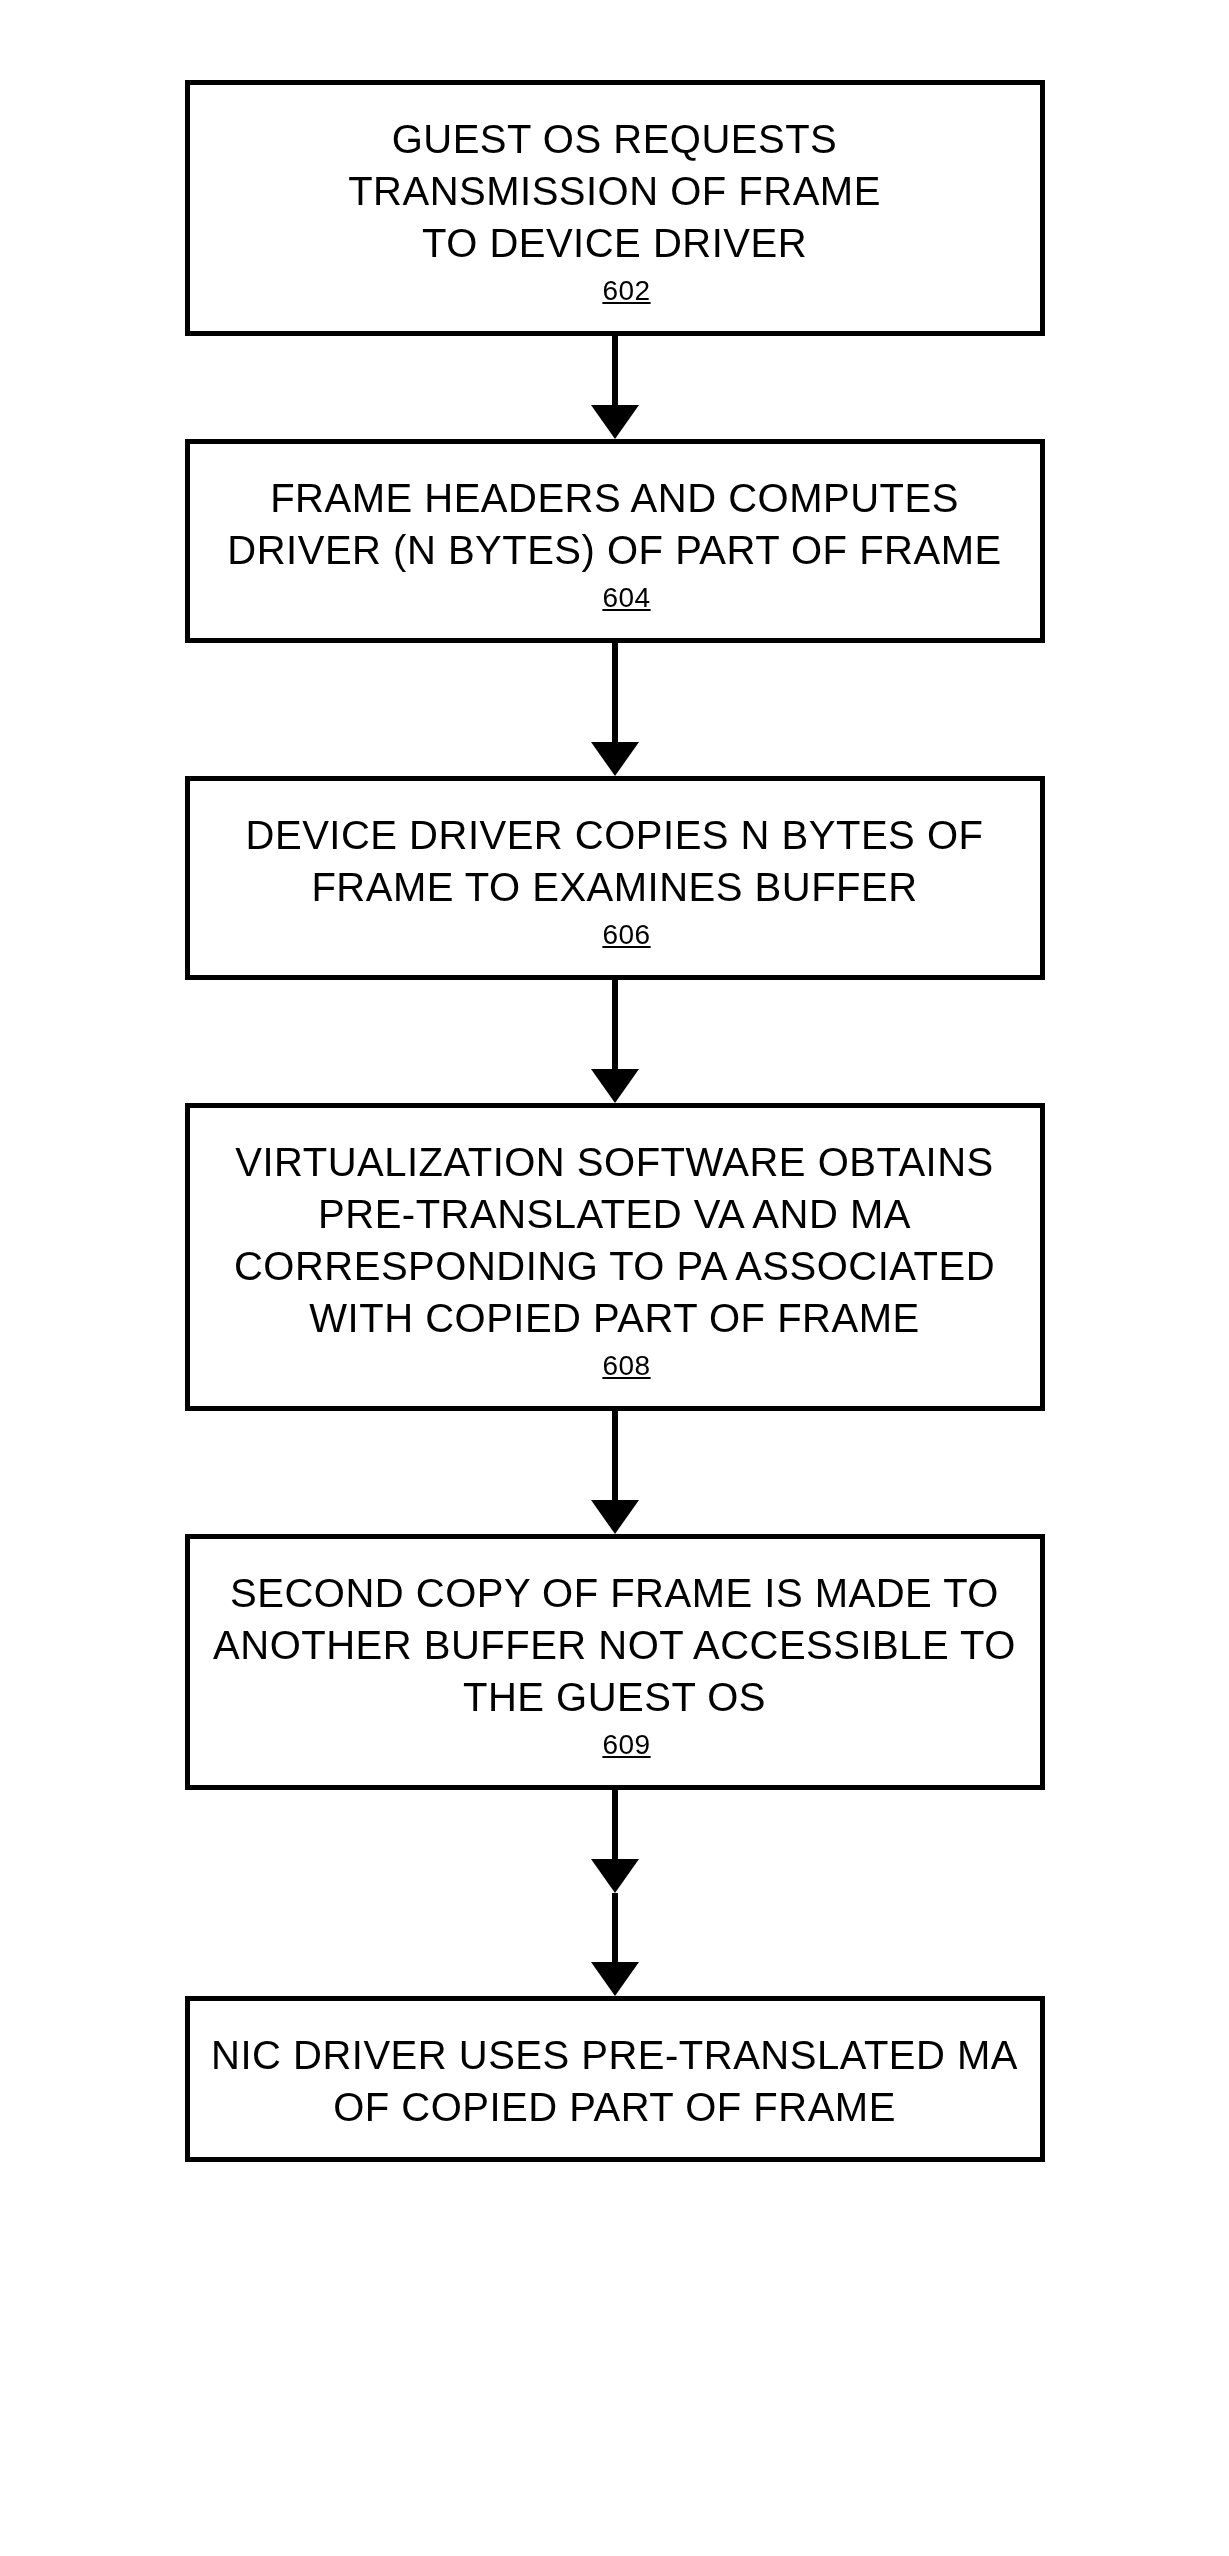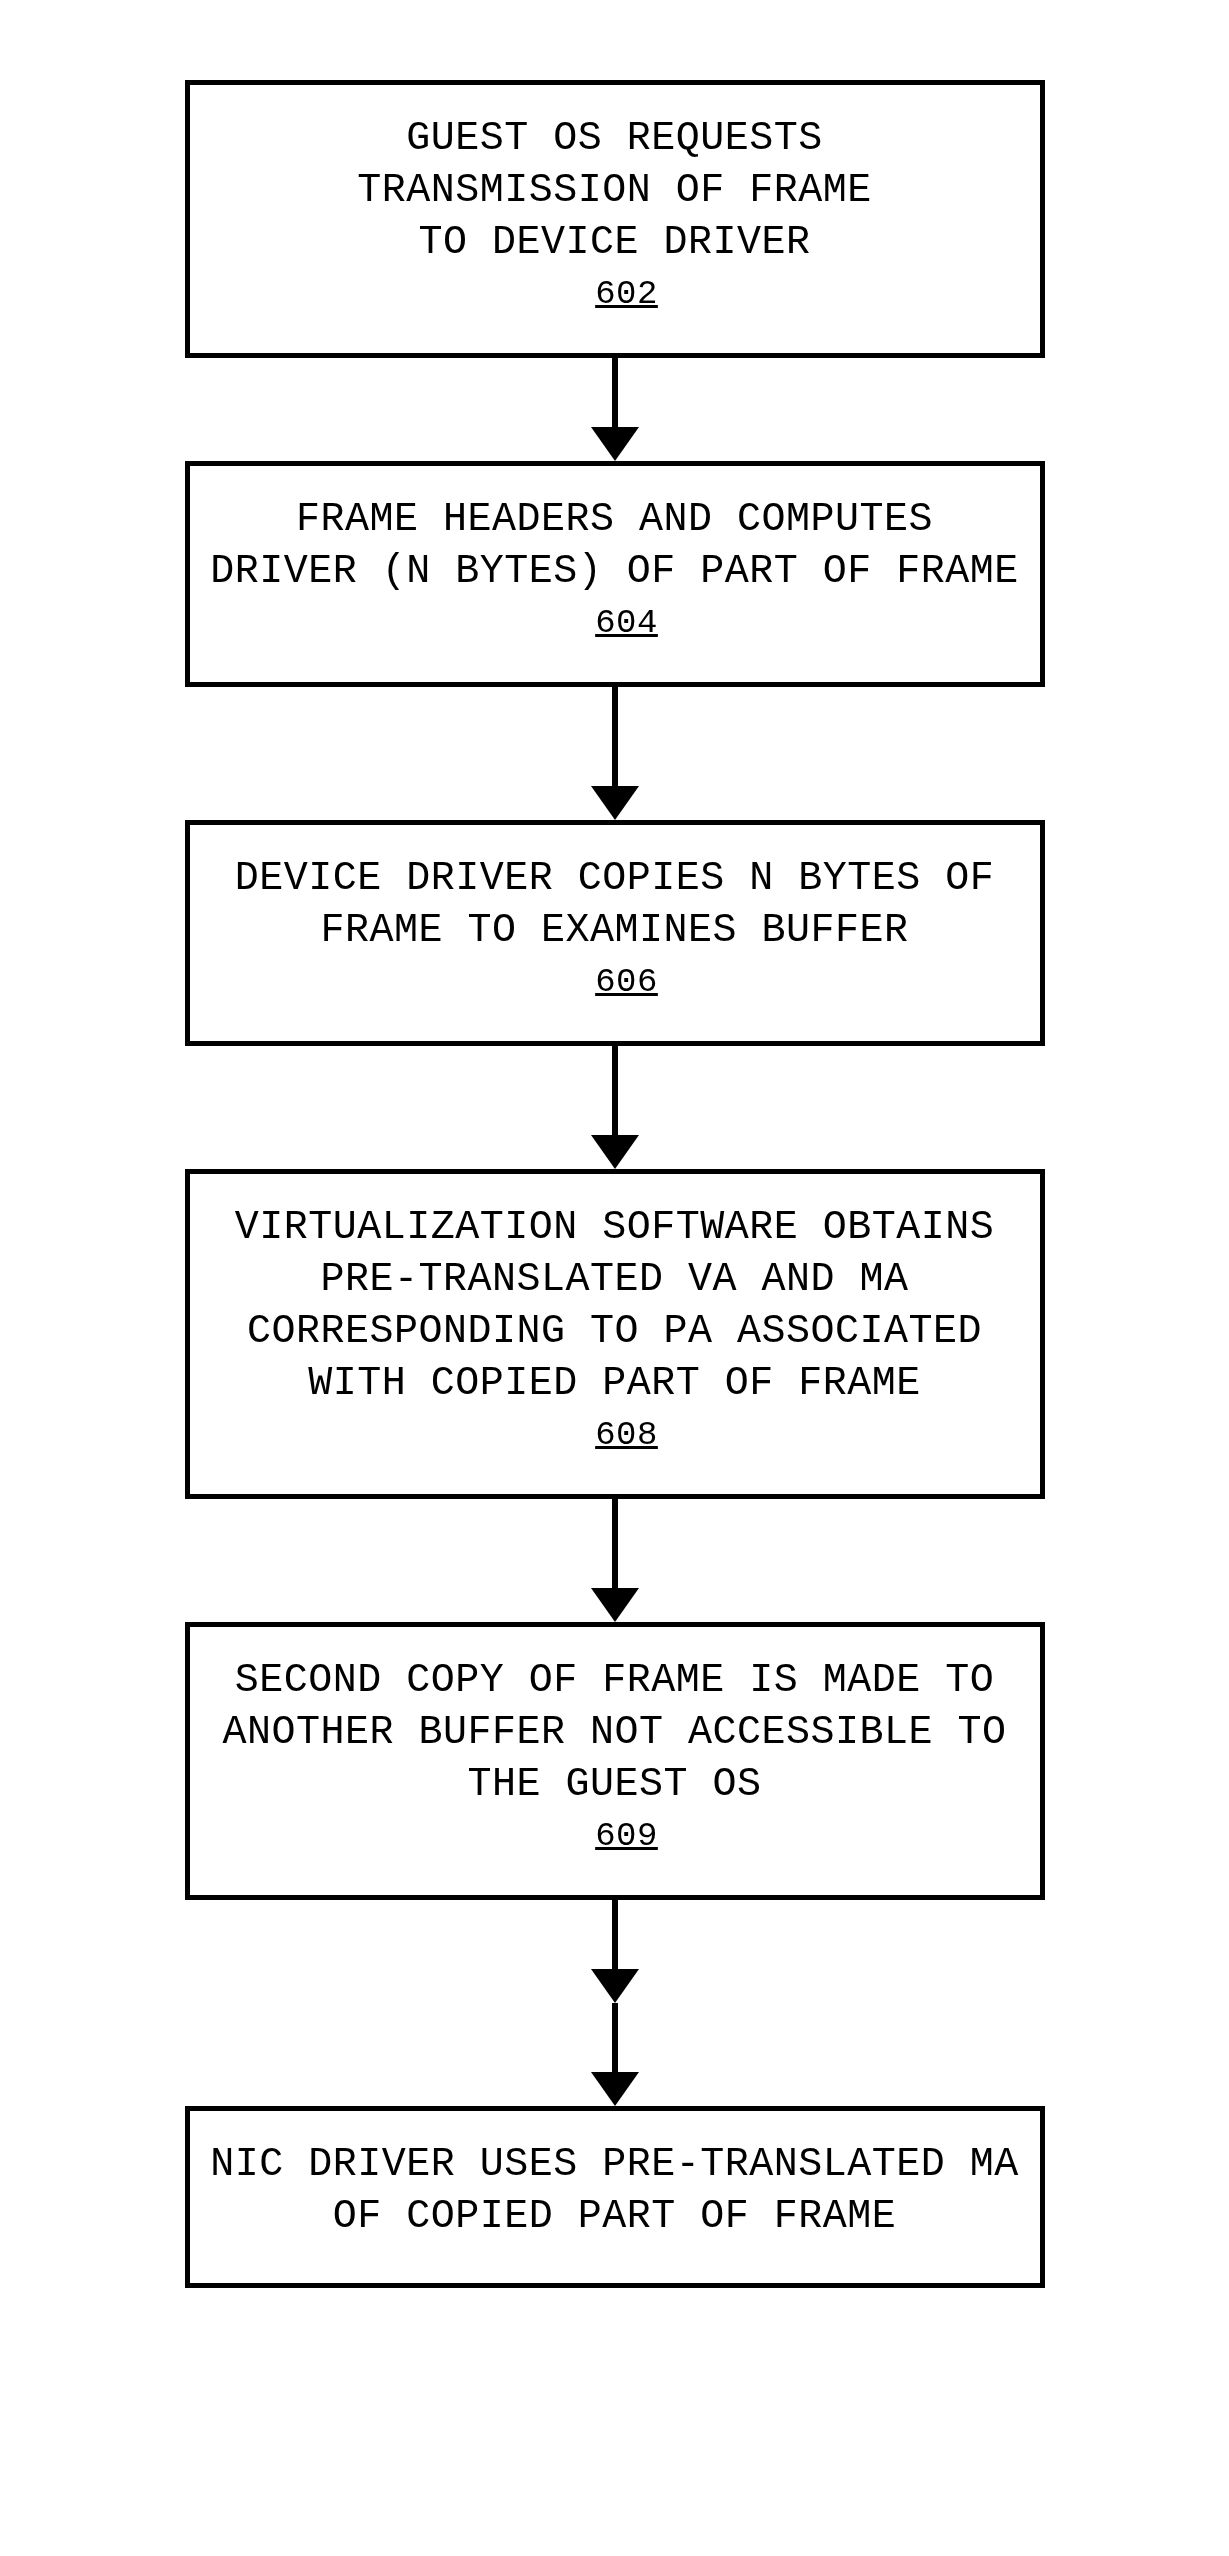--- a/index.html
+++ b/index.html
@@ -18,35 +18,34 @@
     width: 880px;
     display: flex;
     flex-direction: column;
     align-items: center;
   }
   .box {
     width: 860px;
     border: 5px solid #000;
     background: #fff;
     text-align: center;
-    padding: 28px 20px 40px 20px;
+    padding: 28px 20px 24px 20px;
     display: flex;
     flex-direction: column;
     align-items: center;
     justify-content: center;
-    font-family: Liberation Mono, monospace;
   }
   .box .line {
     font-size: 40px;
     font-weight: 400;
     line-height: 1.3;
     letter-spacing: 0.5px;
   }
   .box .ref {
-    font-size: 34px;
+    font-size: 28px;
     text-decoration: underline;
     margin-top: 6px;
     letter-spacing: 0.5px;
     margin-left: 24px;
   }
   .arrow {
     display: flex;
     flex-direction: column;
     align-items: center;
   }

